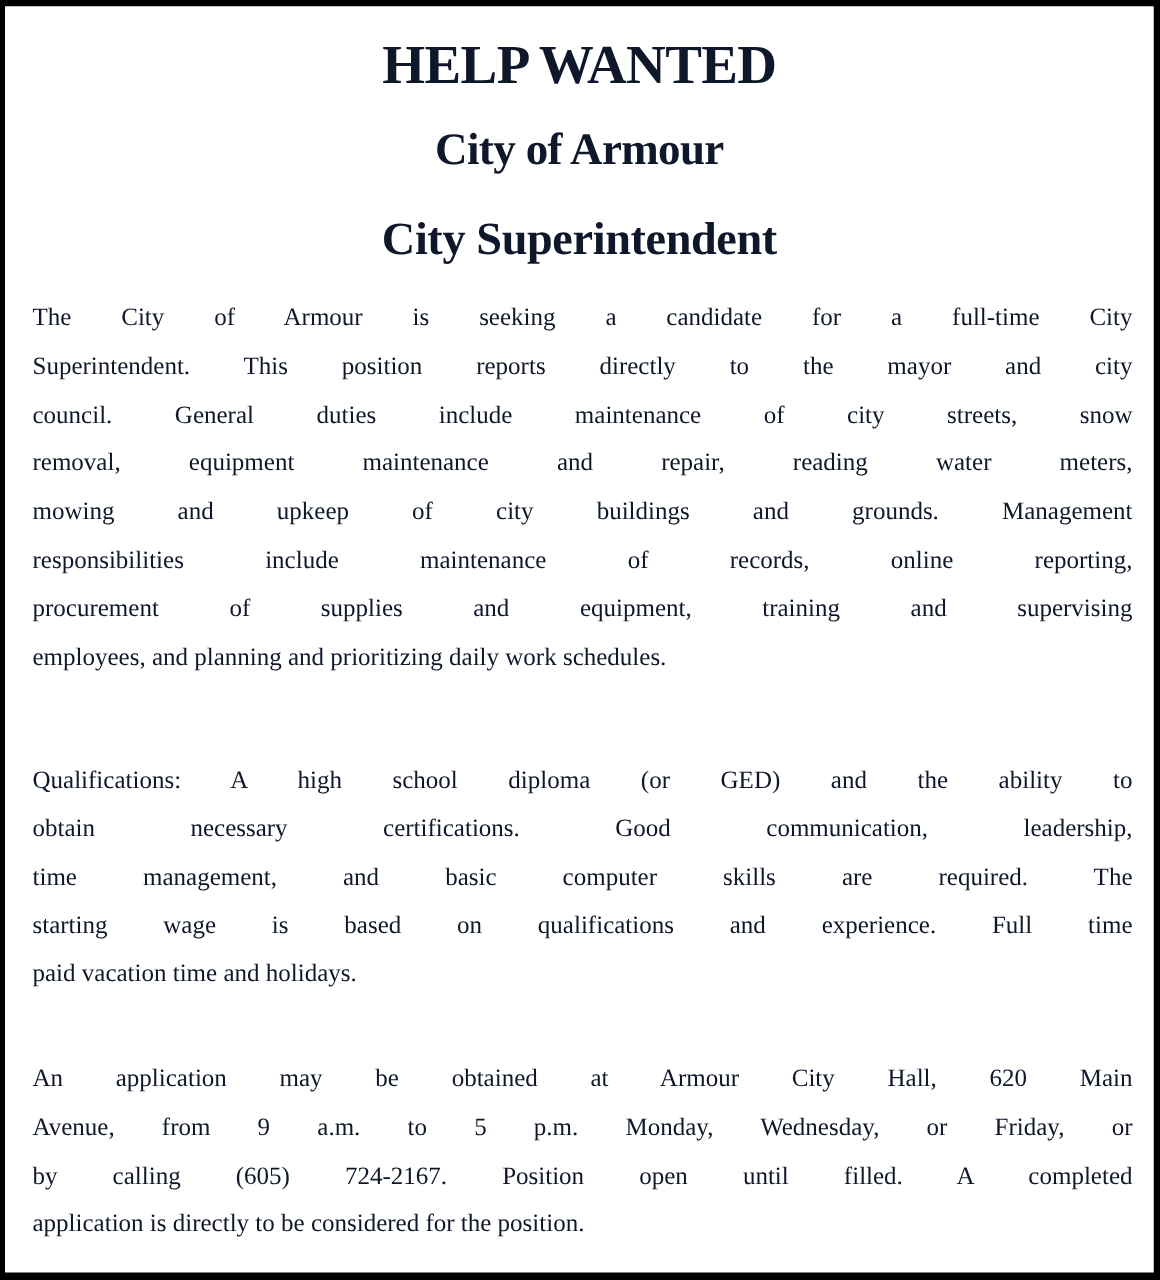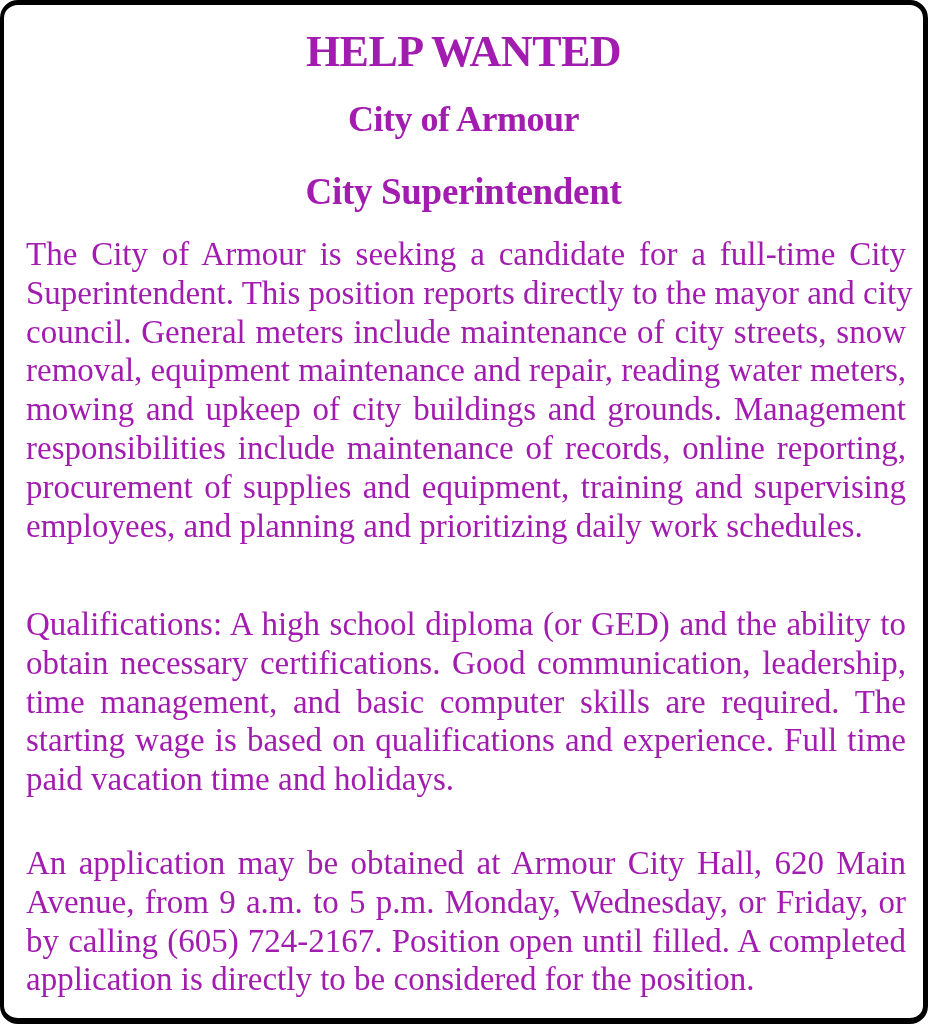--- a/index.html
+++ b/index.html
@@ -7,51 +7,50 @@
     .ad {
       position: absolute; left: 0; top: 0;
       width: 928px; height: 1024px;
       box-sizing: border-box;
       border-top: 5px solid #000;
       border-left: 4px solid #000;
       border-right: 5px solid #000;
       border-bottom: 6px solid #000;
       background: #fff;
       font-family: "Liberation Serif", serif;
-      color: #a21caf;
-      border-radius: 18px;
+      color: #0f172a;
     }
     .hdr { text-align: center; font-weight: bold; margin: 0; }
     .h1 { position: absolute; left: 0; right: 0; top: 22px; font-size: 44px; line-height: 50px; letter-spacing: -0.5px; }
     .h2 { position: absolute; left: 0; right: 0; top: 89px; font-size: 36px; line-height: 50px; letter-spacing: -0.5px; }
     .h3 { position: absolute; left: 0; right: 0; top: 164px; font-size: 37px; line-height: 46px; letter-spacing: -0.3px; }
     .body {
       position: absolute; left: 22px; width: 880px;
-      font-size: 33px; line-height: 38.8px;
+      font-size: 20px; line-height: 38.8px;
       text-align: justify; text-align-last: left;
     }
     .p1 { top: 230px; }
     .p2 { top: 600px; }
     .p3 { top: 839px; }
     .line { display: block; text-align: justify; text-align-last: justify; white-space: nowrap; }
     .line.last { text-align-last: left; }
     .bold { font-weight: normal; }
   </style>
 </head>
 <body>
 
 <div class="ad">
   <div class="hdr h1">HELP WANTED</div>
   <div class="hdr h2">City of Armour</div>
   <div class="hdr h3">City Superintendent</div>
 
   <div class="body p1">
     <span class="line">The City of Armour is seeking a candidate for a full-time City</span>
     <span class="line">Superintendent. This position reports directly to the mayor and city</span>
-    <span class="line">council. General meters include maintenance of city streets, snow</span>
+    <span class="line">council. General duties include maintenance of city streets, snow</span>
     <span class="line">removal, equipment maintenance and repair, reading water meters,</span>
     <span class="line">mowing and upkeep of city buildings and grounds. Management</span>
     <span class="line">responsibilities include maintenance of records, online reporting,</span>
     <span class="line">procurement of supplies and equipment, training and supervising</span>
     <span class="line last">employees, and planning and prioritizing daily work schedules.</span>
   </div>
 
   <div class="body p2">
     <span class="line"><span class="bold">Qualifications</span><span>: A high school diploma (or GED) and the ability to</span></span>
     <span class="line">obtain necessary certifications. Good communication, leadership,</span>

